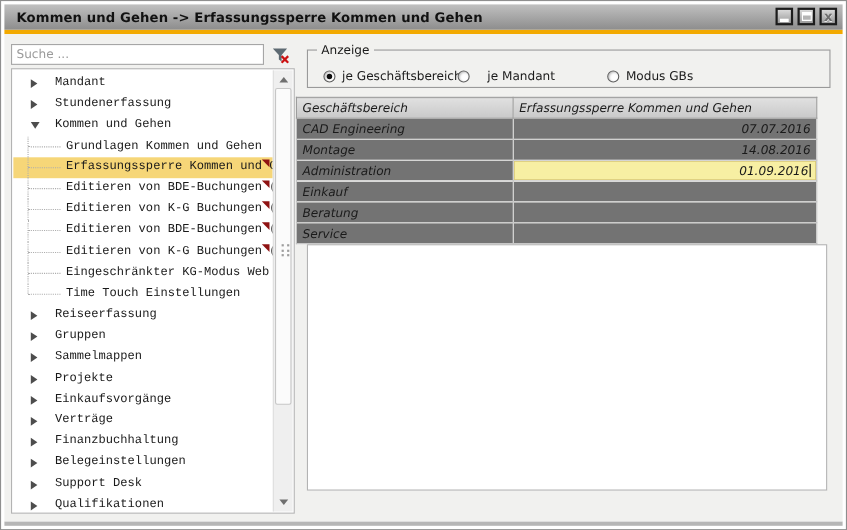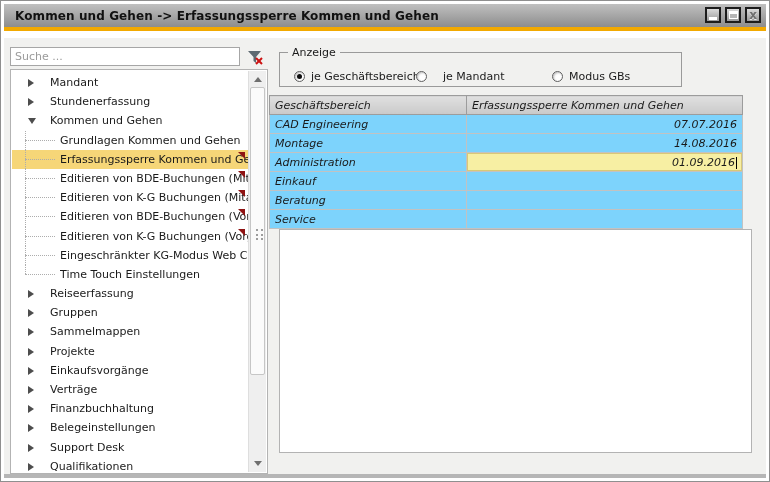--- a/index.html
+++ b/index.html
@@ -10,65 +10,65 @@
   .title{font-size:12px;font-weight:bold;color:#111;letter-spacing:0.1px;}
   .controls{position:absolute;right:5px;top:3px;display:flex;gap:4px;}
   .wbtn{width:16px;height:16px;box-sizing:border-box;border:2px solid #1c1c1c;background:linear-gradient(#d9d9d9,#9a9a9a);display:flex;align-items:flex-end;justify-content:center;cursor:default;}
   .wbtn .minbar{width:8px;height:3px;background:#fff;margin-bottom:1px;}
   .wbtn.max{align-items:center;}
   .wbtn .maxbox{width:9px;height:8px;box-sizing:border-box;border:1px solid #fff;border-top:3px solid #fff;background:#b5b5b5;}
   .wbtn.close{align-items:center;}
   .wbtn .xglyph{font-size:12px;font-weight:bold;color:#6f6f6f;line-height:10px;text-shadow:0 1px 0 #e8e8e8;}
   .accent{height:4px;flex:0 0 4px;background:#F2A900;}
   
-  .body{flex:1;position:relative;background:#f1f1ef;overflow:hidden;margin-top:7px;}
+  .body{flex:1;position:relative;background:#f1f1ef;overflow:hidden;}
   .bottomstrip{height:4px;flex:0 0 4px;background:#b6b6b6;}
   
   .search{position:absolute;left:6px;top:9px;width:230px;height:19px;box-sizing:border-box;border:1px solid #a6a6a6;background:#fff;font-family:"DejaVu Sans",sans-serif;font-size:11px;color:#444;padding:0 4px;}
   .search::placeholder{color:#9b9b9b;opacity:1;}
   .clear-filter{position:absolute;left:243px;top:11px;width:16px;height:16px;cursor:pointer;}
   
   .tree-box{position:absolute;left:6px;top:31px;width:258px;height:405px;box-sizing:border-box;border:1px solid #b3b3b3;background:#fff;}
   .tree-rows{position:absolute;left:1px;top:1px;bottom:1px;right:19px;overflow:hidden;padding-top:2px;}
   .tree-item{position:relative;height:19.2px;line-height:19.2px;font-size:11px;color:#1a1a1a;white-space:nowrap;overflow:hidden;cursor:pointer;}
   .tree-item.selected{background:#F6D678;}
   .twisty{position:absolute;left:16px;top:6px;width:0;height:0;}
   .twisty.collapsed{border-left:6px solid #4d4d4d;border-top:4px solid transparent;border-bottom:4px solid transparent;}
   .twisty.expanded{border-top:6px solid #4d4d4d;border-left:4px solid transparent;border-right:4px solid transparent;top:7px;}
-  .tree-item .tlabel{display:block;margin-left:38px;overflow:hidden;}
+  .tree-item .tlabel{display:block;margin-left:38px;overflow:hidden;font-family:Liberation Mono, monospace;}
   .tree-item.child .tlabel{margin-left:48px;}
   .tree-item.child .vline{position:absolute;left:13px;top:0;bottom:0;border-left:1px dotted #adadad;}
   .tree-item.child.lastchild .vline{bottom:50%;}
   .tree-item.child .leader{position:absolute;left:13px;top:9px;width:30px;border-top:1px dotted #adadad;}
   .trunc{position:absolute;right:3px;top:2px;width:0;height:0;border-top:7px solid #8f1313;border-left:7px solid transparent;}
   
   .sbar{position:absolute;top:1px;right:1px;bottom:1px;width:17px;background:#efefef;border-left:1px solid #dedede;}
   .sb-up,.sb-down{position:absolute;left:0;right:0;height:15px;display:flex;align-items:center;justify-content:center;cursor:pointer;}
   .sb-up{top:1px;}  .sb-down{bottom:1px;}
   .tri-up{width:0;height:0;border-bottom:5px solid #6f6f6f;border-left:4px solid transparent;border-right:4px solid transparent;}
   .tri-down{width:0;height:0;border-top:5px solid #6f6f6f;border-left:4px solid transparent;border-right:4px solid transparent;}
   .sb-thumb{position:absolute;left:1px;right:1px;top:16px;height:286px;background:#fbfbfb;border:1px solid #c6c6c6;border-radius:2px;cursor:pointer;}
   .grip{position:absolute;right:4px;top:159px;width:7px;height:11px;cursor:ew-resize;}
   .grip i{position:absolute;width:2px;height:2px;background:#9d9d9d;}
   .grip i:nth-child(1){left:0;top:0;} .grip i:nth-child(2){left:5px;top:0;}
   .grip i:nth-child(3){left:0;top:4.5px;} .grip i:nth-child(4){left:5px;top:4.5px;}
   .grip i:nth-child(5){left:0;top:9px;} .grip i:nth-child(6){left:5px;top:9px;}
   
-  .anzeige{position:absolute;left:275px;top:8px;width:403px;height:41px;box-sizing:border-box;border:1px solid #9a9a9a;margin:0;padding:0;background:transparent;}
+  .anzeige{position:absolute;left:275px;top:8px;width:476px;height:41px;box-sizing:border-box;border:1px solid #9a9a9a;margin:0;padding:0;background:transparent;}
   .anzeige legend{font-size:11px;color:#1a1a1a;margin-left:8px;padding:0 4px;}
   .radio-opt{position:absolute;top:11px;display:flex;align-items:center;gap:6px;font-size:11px;color:#1a1a1a;cursor:pointer;}
   .radio-opt:nth-of-type(1){left:14px;}
   .radio-opt:nth-of-type(2){left:136px;gap:16px;}
   .radio-opt:nth-of-type(3){left:272px;}
   .radio{width:11px;height:11px;box-sizing:border-box;border-radius:50%;border:1px solid #5f5f5f;background:#fff;box-shadow:inset 1px 1px 2px rgba(0,0,0,.25);position:relative;}
   .radio-opt.selected .radio::after{content:'';position:absolute;left:2px;top:2px;width:5px;height:5px;border-radius:50%;background:#0d0d0d;}
   
   .sperre-table{position:absolute;left:265px;top:57px;width:473px;border-collapse:collapse;font-size:11px;color:#1a1a1a;table-layout:fixed;font-style:italic;}
   .sperre-table th{height:19px;box-sizing:border-box;background:linear-gradient(#e0e0e0,#c9c9c9);border:1px solid #9c9c9c;font-weight:normal;text-align:left;padding:0 5px;overflow:hidden;white-space:nowrap;}
-  .sperre-table td{height:19px;box-sizing:border-box;background:#7dd3fc;border:1px solid #c2c2c2;padding:0 5px;overflow:hidden;white-space:nowrap;}
+  .sperre-table td{height:19px;box-sizing:border-box;background:#737373;border:1px solid #c2c2c2;padding:0 5px;overflow:hidden;white-space:nowrap;}
   .sperre-table .c1{width:197px;}
   .sperre-table .c2{width:276px;text-align:right;}
   .sperre-table td.editing{background:#F7EFA3;box-shadow:inset 0 0 0 1px #d8c878;}
   .caret{display:inline-block;width:1px;height:12px;background:#000;vertical-align:middle;margin-left:1px;animation:blink 1s steps(1) infinite;}
   @keyframes blink{50%{opacity:0;}}
   .empty-panel{position:absolute;left:275px;top:191px;width:473px;height:224px;box-sizing:border-box;background:#fff;border:1px solid #b3b3b3;}
 </style>
 </head>
 <body>
 

